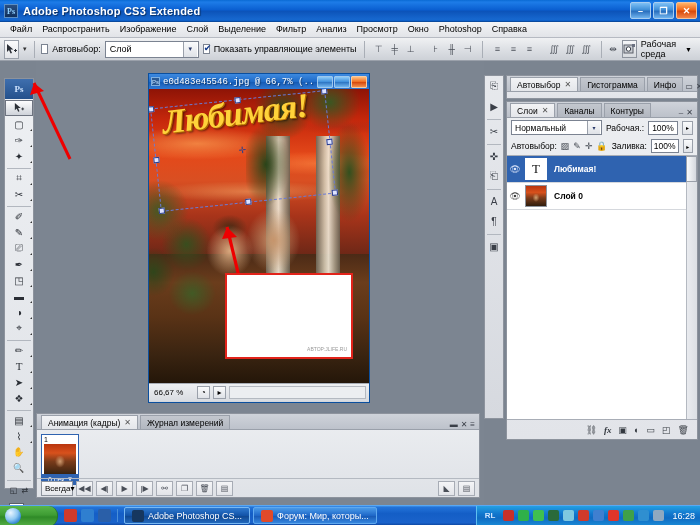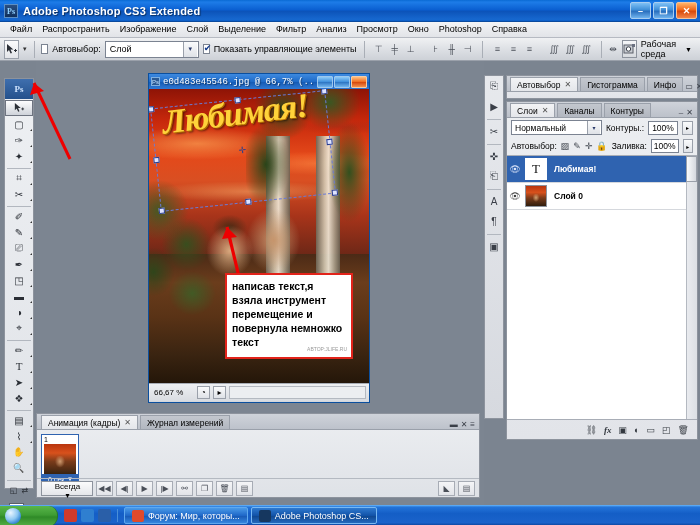--- a/index.html
+++ b/index.html
@@ -326,23 +326,23 @@
   .frame-delay {
     height: 10px; background: #2f63b0; color: #fff; font-size: 7px;
     display: flex; align-items: center; justify-content: center; gap: 2px;
   }
   .anim-foot {
     position: absolute; left: 0; bottom: 0; width: 100%; height: 19px;
     display: flex; align-items: center; gap: 3px; padding: 0 4px;
     border-top: 1px solid #b4b9c1;
   }
   .loop-select {
-    width: 52px; height: 15px; background: linear-gradient(180deg,#fbfbfc,#e4e6ea);
+    width: 32px; height: 15px; background: linear-gradient(180deg,#fbfbfc,#e4e6ea);
     border: 1px solid #8d939d; display: flex; align-items: center;
-    justify-content: space-between; padding: 0 2px 0 3px; font-size: 8px; flex-direction: column;
+    justify-content: space-between; padding: 0 2px 0 3px; font-size: 8px;
   }
   .abtn {
     width: 17px; height: 15px; display: flex; align-items: center; justify-content: center;
     font-size: 8px; color: #4a4f58;
     background: linear-gradient(180deg,#f4f5f7,#e2e4e9); border: 1px solid #a7acb5;
   }
 
   
   .dockstrip {
     position: absolute; left: 484px; top: 14px; width: 20px; height: 344px;
@@ -717,21 +717,20 @@
           <span class="h br"></span>
           <span class="center">✛</span>
         </div>
 
         <svg width="220" height="294" style="position:absolute;left:0;top:0;pointer-events:none">
           <path d="M92 196 L78 138" stroke="#ee0000" stroke-width="3.2" fill="none"></path>
           <path d="M78 138 L88 148 L73 150 Z" fill="#ee0000"></path>
         </svg>
 
         <div class="annot">
-          <span>написав текст,я взяла инструмент перемещение и повернула немножко текст</span>
           <span class="annot-credit">ABTOP:JLIFE.RU</span>
         </div>
       </div>
 
       <div class="doc-status">
         <div class="zoomval">66,67 %</div>
         <div class="status-icon">◔</div>
         <div class="status-icon">▸</div>
         <div class="status-bar-fill"></div>
       </div>
@@ -836,21 +835,21 @@
             <span>–</span>
             <span>✕</span>
           </div>
         </div>
 
         <div class="row">
           <div class="blend-select">
             <span>Нормальный</span>
             <span class="arrow">▾</span>
           </div>
-          <span>Контуры.:</span>
+          <span>Рабочая.:</span>
           <span class="numbox">100%</span>
           <span class="spin">▸</span>
         </div>
 
 
         <div class="row lockrow">
           <span>Автовыбор:</span>
           <span class="ic">▨</span>
           <span class="ic">✎</span>
           <span class="ic">✛</span>
@@ -892,24 +891,39 @@
   <div class="taskbar">
     <div class="startbtn">
       <div class="start-orb"></div>
     </div>
     <div class="qlaunch">
       <div class="ql-ic" style="background:#d03a2a"></div>
       <div class="ql-ic" style="background:#2f7fd0"></div>
       <div class="ql-ic" style="background:#2a5fa8"></div>
     </div>
     <div class="tasks">
+      <div class="task active">
+        <span class="task-ic" style="background:#16375f"></span>
+        <span>Adobe Photoshop CS...</span>
+      </div>
       <div class="task">
         <span class="task-ic" style="background:#e04a2a"></span>
         <span>Форум: Мир, которы...</span>
       </div>
-      <div class="task active">
-        <span class="task-ic" style="background:#16375f"></span>
-        <span>Adobe Photoshop CS...</span>
-      </div>
+    </div>
+    <div class="tray">
+      <span class="tray-lang">RL</span>
+      <span class="tray-ic" style="background:#c8302a"></span>
+      <span class="tray-ic" style="background:#2fb04a"></span>
+      <span class="tray-ic" style="background:#3fc04f"></span>
+      <span class="tray-ic" style="background:#2a6a3a"></span>
+      <span class="tray-ic" style="background:#7fc8e0"></span>
+      <span class="tray-ic" style="background:#d03a2a"></span>
+      <span class="tray-ic" style="background:#3f7fd0"></span>
+      <span class="tray-ic" style="background:#e0352a"></span>
+      <span class="tray-ic" style="background:#3fa04a"></span>
+      <span class="tray-ic" style="background:#2f8fd0"></span>
+      <span class="tray-ic" style="background:#8fa8c0"></span>
+      <span class="tray-time">16:28</span>
     </div>
   </div>
 
 </div>
 
 </body></html>

